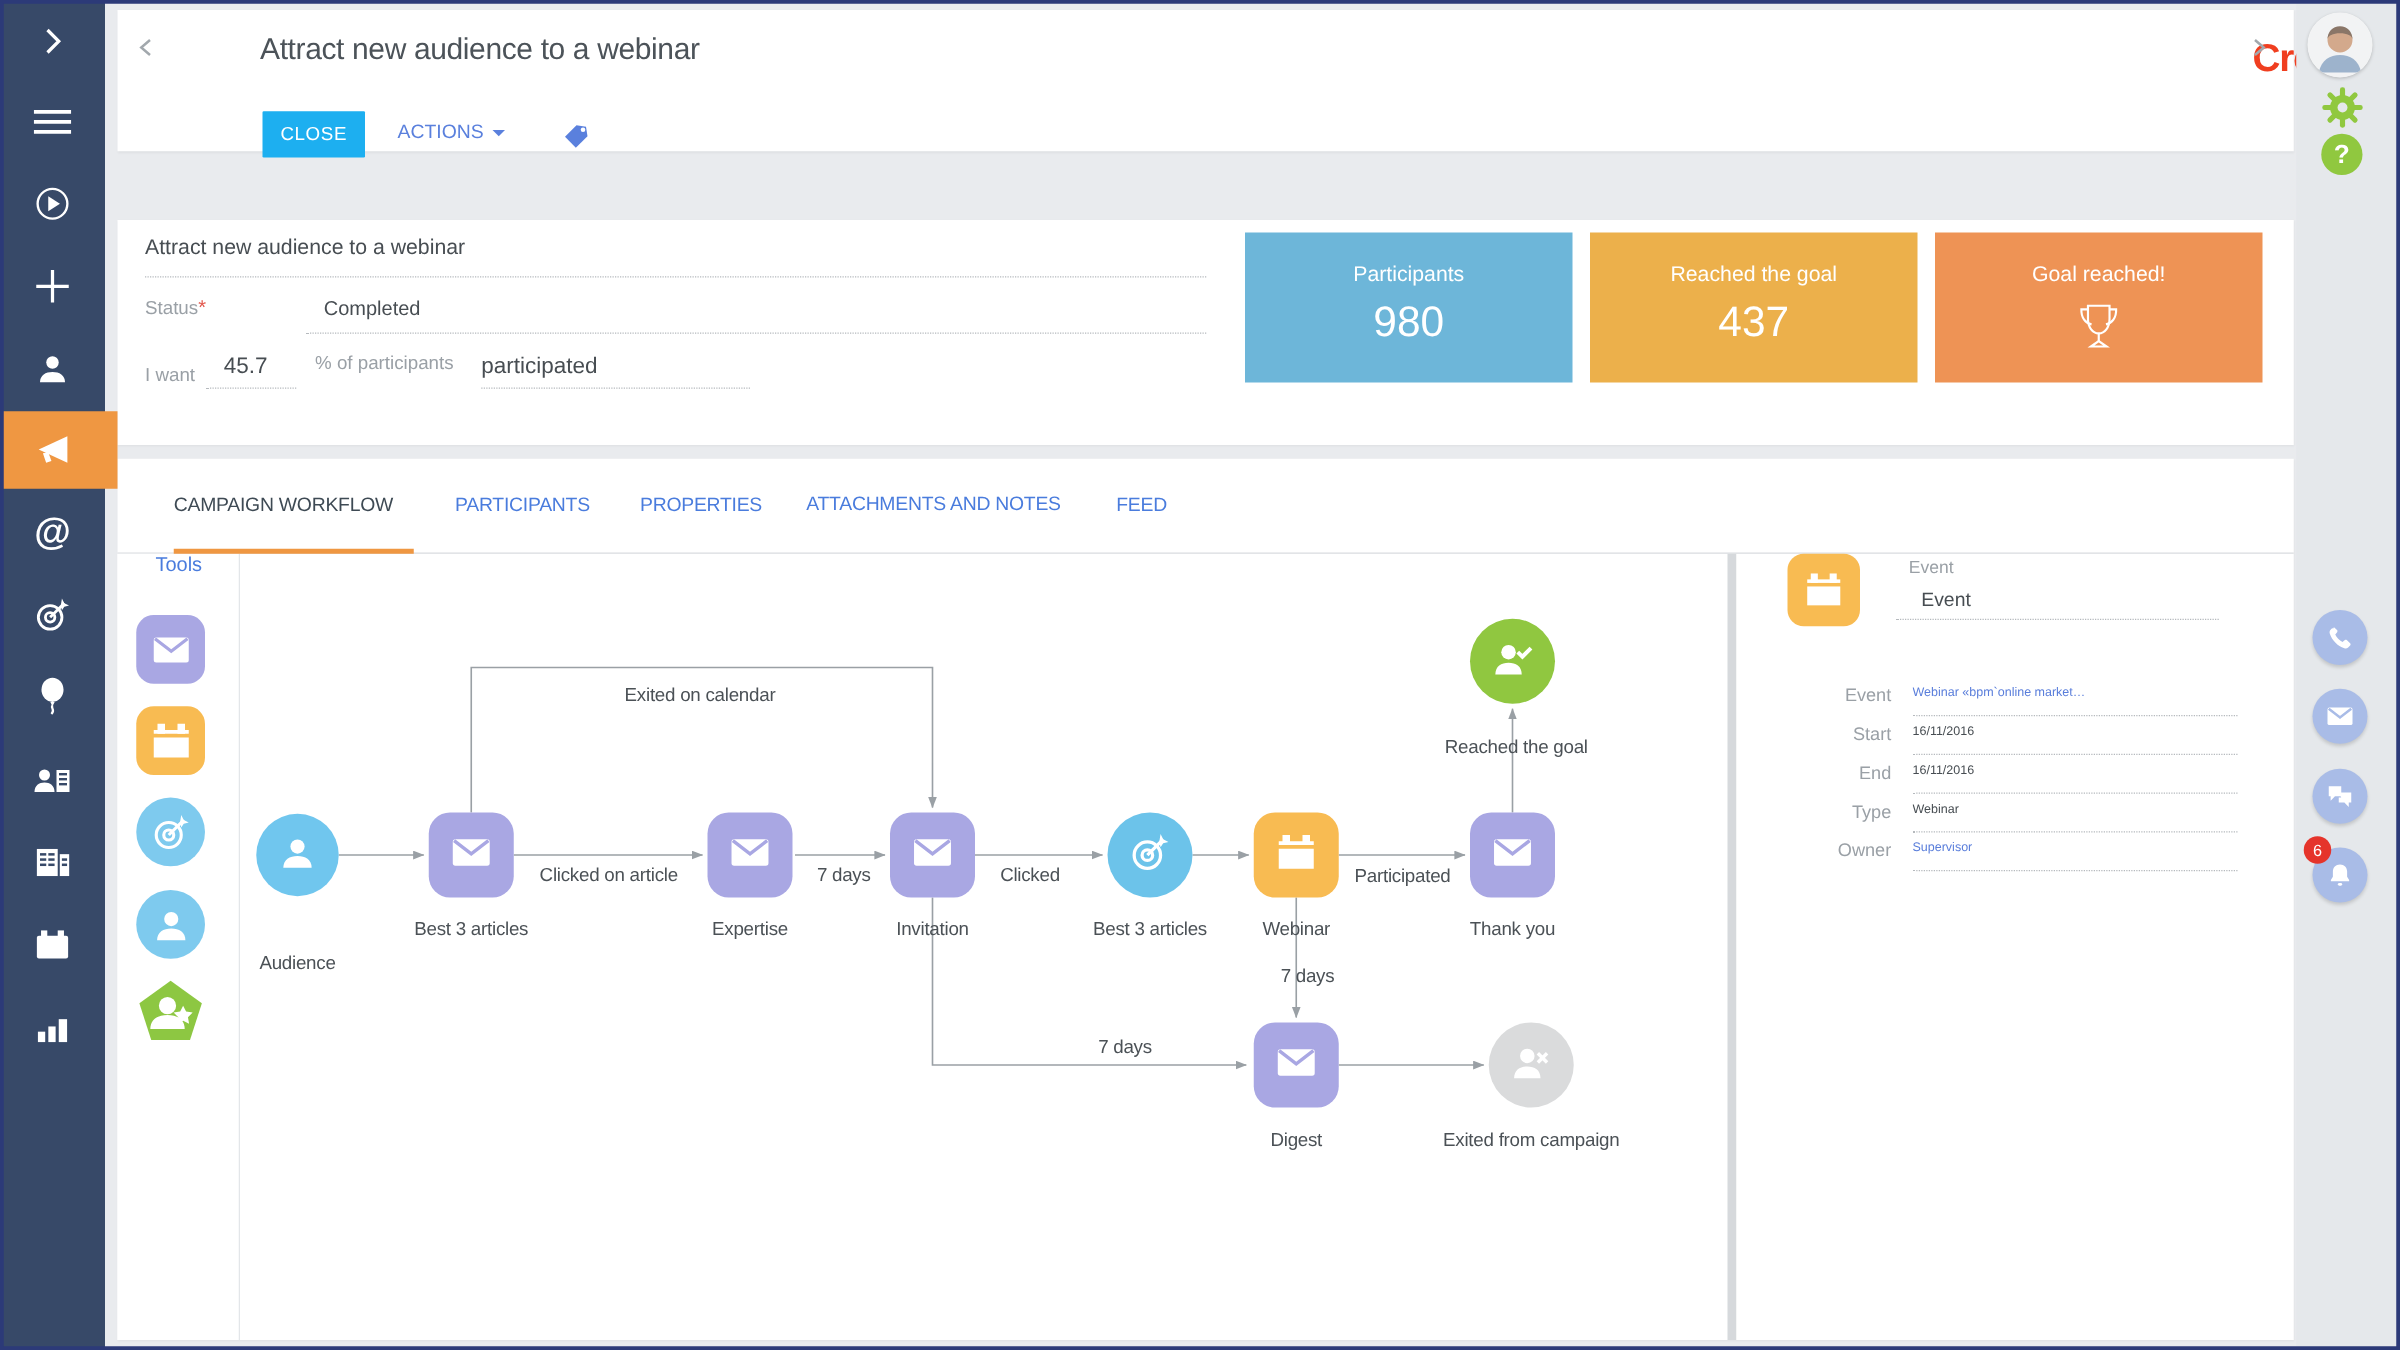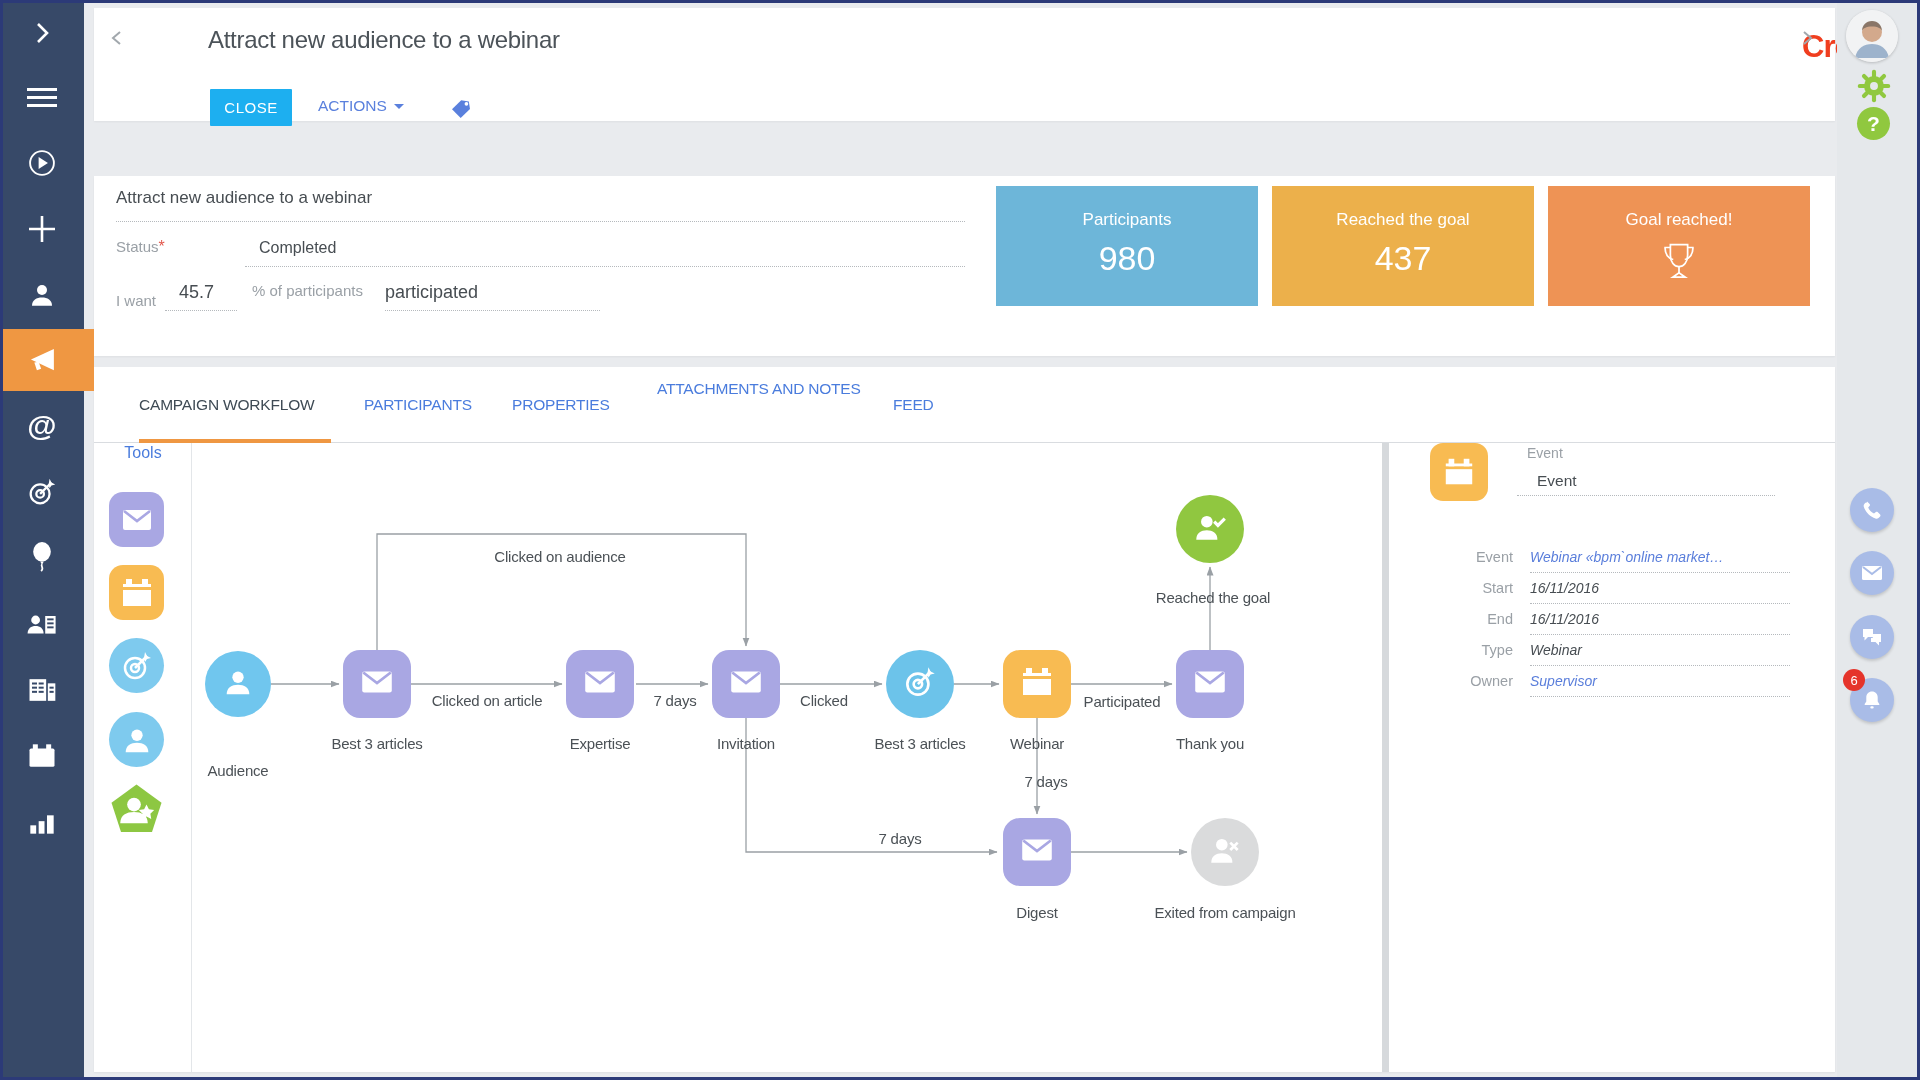--- a/index.html
+++ b/index.html
@@ -81,21 +81,21 @@
   .n-gray { background: #dadbdc; }
   .node-label { position: absolute; transform: translateX(-50%); white-space: nowrap; font-size: 15px; color: #4b5156; letter-spacing: -0.2px; z-index: 3; }
   .edge-label { position: absolute; transform: translate(-50%,-50%); white-space: nowrap; font-size: 15px; color: #4b5156; letter-spacing: -0.2px; z-index: 3; }
 
   
   .v-divider { position: absolute; left: 1382px; top: 443px; width: 7px; height: 629px; background: #d6d9dc; z-index: 2; }
   .dp-icon { position: absolute; left: 1430px; top: 443px; width: 58px; height: 58px; border-radius: 13px; background: #f8bb52; display: flex; align-items: center; justify-content: center; z-index: 2; }
   .dp-hdr-label { position: absolute; left: 1527px; top: 445px; font-size: 14px; color: #9aa0a6; z-index: 2; }
   .dp-hdr-value { position: absolute; left: 1517px; top: 466px; width: 258px; height: 30px; border-bottom: 1px dotted #b5b9bd; font-size: 15.5px; color: #474d52; padding: 6px 0 0 20px; z-index: 2; cursor: text; }
   .dp-row-label { position: absolute; left: 1395px; width: 118px; text-align: right; font-size: 14.5px; color: #9aa0a6; z-index: 2; }
-  .dp-row-value { position: absolute; left: 1530px; width: 260px; height: 28px; border-bottom: 1px dotted #b5b9bd; font-size: 14px; color: #474d52; padding-top: 4px; z-index: 2; cursor: text; white-space: nowrap; overflow: hidden; font-style: italic; }
+  .dp-row-value { position: absolute; left: 1530px; width: 260px; height: 28px; border-bottom: 1px dotted #b5b9bd; font-size: 10px; color: #474d52; padding-top: 4px; z-index: 2; cursor: text; white-space: nowrap; overflow: hidden; }
   .dp-link { color: #5a7edb; cursor: pointer; }
 </style>
 </head>
 <body>
 
 <div class="page">
 
   <nav class="sidebar">
     <div class="side-active"></div>
 
@@ -263,21 +263,21 @@
   <section class="card" style="left:94px; top:367px; width:1741px; height:705px;"></section>
 
   <div class="tab-chev" style="left:110px;">
     <svg width="14" height="16" viewBox="0 0 14 16" fill="none" stroke="#a2a8ad" stroke-width="2">
         <path d="M10 2L3 8l7 6"></path>
       </svg>
   </div>
   <div class="tab active" style="left:139px; top:367px;">CAMPAIGN WORKFLOW</div>
   <div class="tab" style="left:364px; top:367px;">PARTICIPANTS</div>
   <div class="tab" style="left:512px; top:367px;">PROPERTIES</div>
-  <div class="tab" style="left:645px; top:351px;margin-left:12px;">ATTACHMENTS AND NOTES</div>
+  <div class="tab" style="left:645px; top:366px;">ATTACHMENTS AND NOTES</div>
   <div class="tab" style="left:893px; top:367px;">FEED</div>
   <div class="tab-chev" style="left:1800px;">
     <svg width="14" height="16" viewBox="0 0 14 16" fill="none" stroke="#a2a8ad" stroke-width="2">
         <path d="M4 2l7 6-7 6"></path>
       </svg>
   </div>
   <div class="tabbar-line"></div>
   <div class="tab-underline"></div>
 
   <aside class="tools-panel">
@@ -412,21 +412,21 @@
   <div class="node-label" style="left:377px; top:735px;">Best 3 articles</div>
   <div class="node-label" style="left:600px; top:735px;">Expertise</div>
   <div class="node-label" style="left:746px; top:735px;">Invitation</div>
   <div class="node-label" style="left:920px; top:735px;">Best 3 articles</div>
   <div class="node-label" style="left:1037px; top:735px;">Webinar</div>
   <div class="node-label" style="left:1210px; top:735px;">Thank you</div>
   <div class="node-label" style="left:1213px; top:589px;">Reached the goal</div>
   <div class="node-label" style="left:1037px; top:904px;">Digest</div>
   <div class="node-label" style="left:1225px; top:904px;">Exited from campaign</div>
 
-  <div class="edge-label" style="left:560px; top:556px;">Clicked on audience</div>
+  <div class="edge-label" style="left:560px; top:556px;">Exited on calendar</div>
   <div class="edge-label" style="left:487px; top:700px;">Clicked on article</div>
   <div class="edge-label" style="left:675px; top:700px;">7 days</div>
   <div class="edge-label" style="left:824px; top:700px;">Clicked</div>
   <div class="edge-label" style="left:1122px; top:701px;">Participated</div>
   <div class="edge-label" style="left:1046px; top:781px;">7 days</div>
   <div class="edge-label" style="left:900px; top:838px;">7 days</div>
 
   <div class="v-divider"></div>
 
   <div class="dp-icon">

